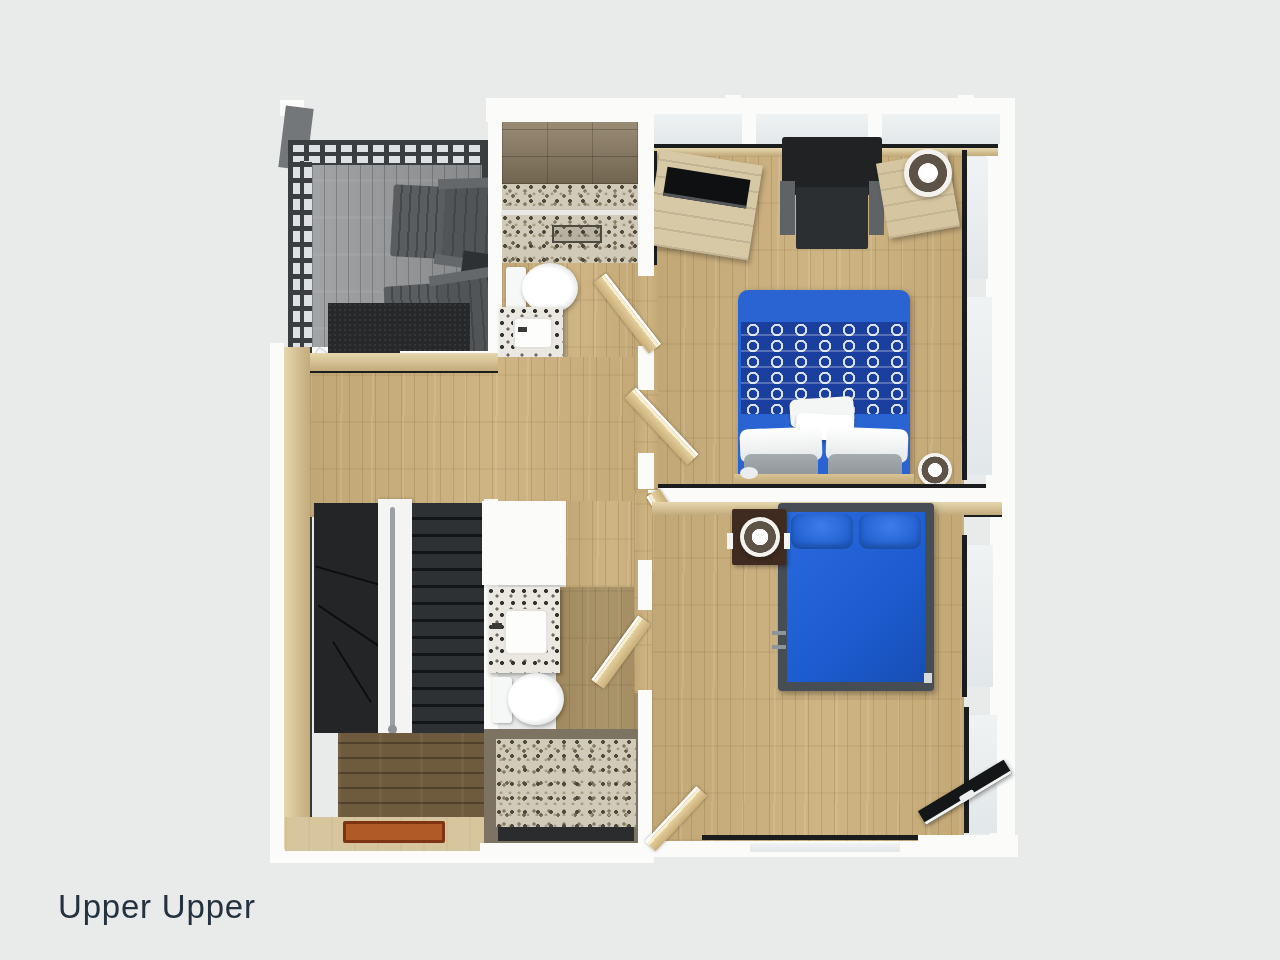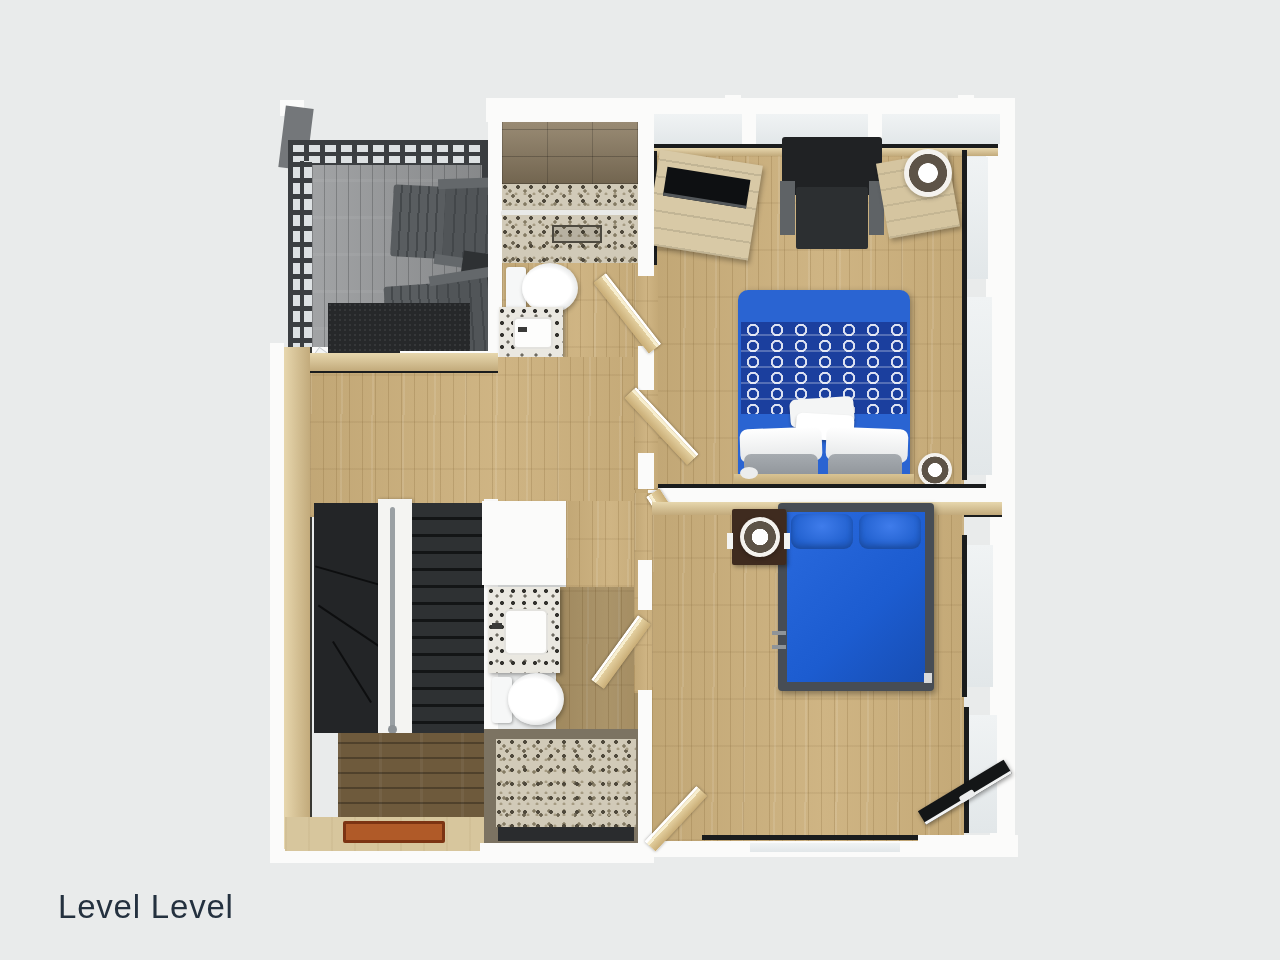--- a/index.html
+++ b/index.html
@@ -280,13 +280,13 @@
   <div class="abs trim" style="left:432px;top:740px;width:222px;height:5px;"></div>
   <div class="abs glass" style="left:480px;top:748px;width:150px;height:9px;"></div>
   <div class="abs white-wall" style="left:648px;top:740px;width:100px;height:22px;"></div>
   <div class="abs" style="left:652px;top:715px;width:100px;height:13px;background:#141617;transform:rotate(-31deg);transform-origin:left center;border-bottom:3px solid #f2f3f3;box-shadow:0 2px 4px rgba(0,0,0,.4);">
     <div class="abs" style="left:42px;top:9px;width:16px;height:7px;background:#eceded;border-radius:2px;"></div>
   </div>
   <div class="abs door-wood-h" style="left:380px;top:744px;width:76px;height:12px;transform:rotate(-47deg);transform-origin:left center;border-top:3px solid #ffffff;"></div>
 
 </div>
 
-<div class="abs" id="level-label" style="left:58px;top:888px;">Level Level</div>
+<div class="abs" id="level-label" style="left:58px;top:888px;">Upper Upper</div>
 
 </body></html>

